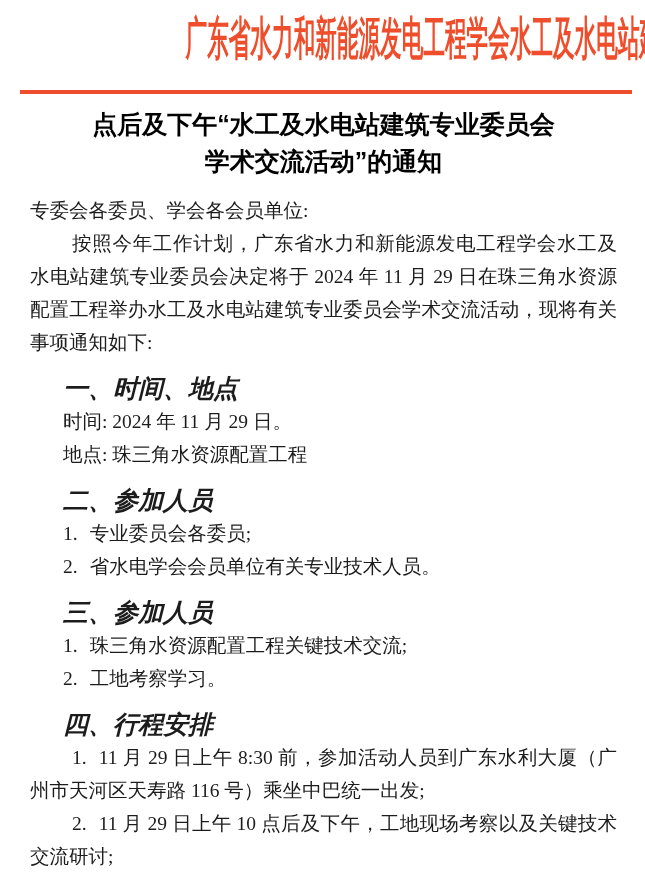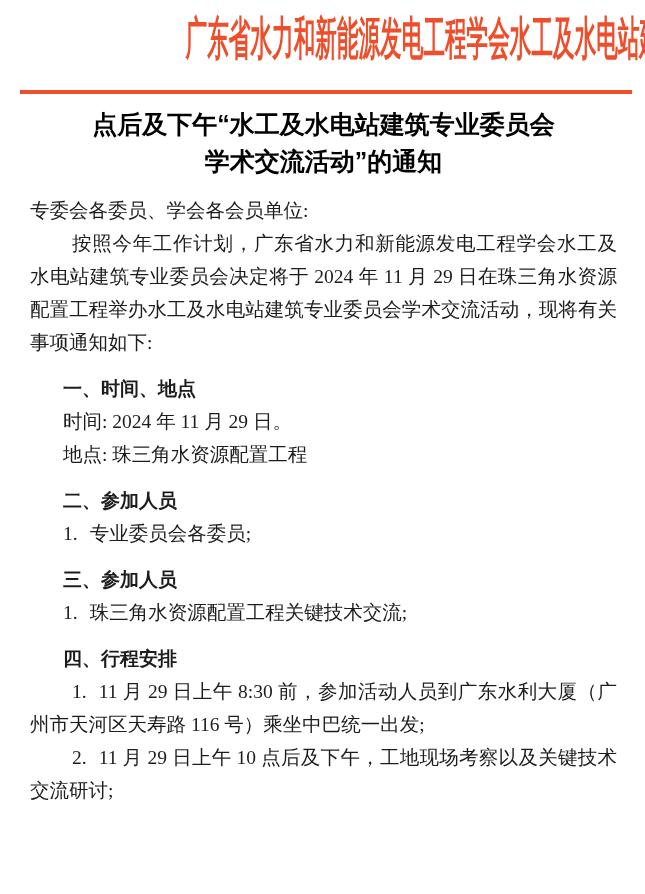--- a/index.html
+++ b/index.html
@@ -47,22 +47,23 @@
 
   
   main { margin-top: 14px; font-size: 19.5px; line-height: 33px; }
   main p { margin: 0; }
   .salutation { text-align: left; }
   .intro { text-indent: 42px; text-align: justify; }
   .section-heading {
     margin: 13px 0 0 0;
     padding-left: 33px;
     font-weight: 700;
-    font-size: 19px;
+    font-size: 25px;
     line-height: 33px;
+    font-style: italic;
   }
   .item-line { padding-left: 33px; }
   .item-para { text-indent: 42px; text-align: justify; }
   .marker { margin-right: 12px; }
 </style>
 </head>
 <body>
 
 <div class="page">
 
@@ -86,27 +87,29 @@
     <div>
             <p class="item-line"><span>时间: 2024 年 11 月 29 日。</span></p>
             <p class="item-line"><span>地点: 珠三角水资源配置工程</span></p>
           </div>
   </section>
 
   <section>
     <p class="section-heading">二、参加人员</p>
     <div>
             <p class="item-line"><span class="marker">1.</span><span>专业委员会各委员;</span></p>
+            <p class="item-line"><span class="marker">2.</span><span>省水电学会会员单位有关专业技术人员。</span></p>
           </div>
   </section>
 
   <section>
     <p class="section-heading">三、参加人员</p>
     <div>
             <p class="item-line"><span class="marker">1.</span><span>珠三角水资源配置工程关键技术交流;</span></p>
+            <p class="item-line"><span class="marker">2.</span><span>工地考察学习。</span></p>
           </div>
   </section>
 
   <section>
     <p class="section-heading">四、行程安排</p>
     <div>
             <p class="item-para"><span class="marker">1.</span><span>11 月 29 日上午 8:30 前，参加活动人员到广东水利大厦（广州市天河区天寿路 116 号）乘坐中巴统一出发;</span></p>
             <p class="item-para"><span class="marker">2.</span><span>11 月 29 日上午 10 点后及下午，工地现场考察以及关键技术交流研讨;</span></p>
           </div>
   </section>

